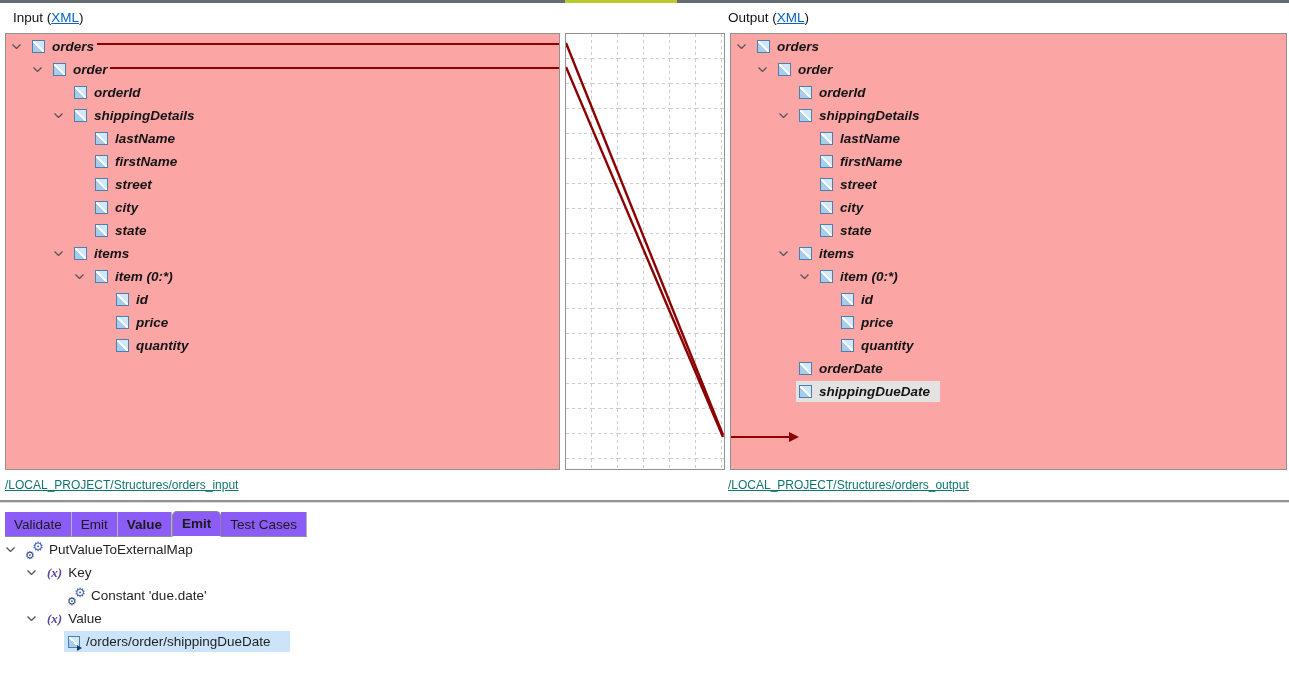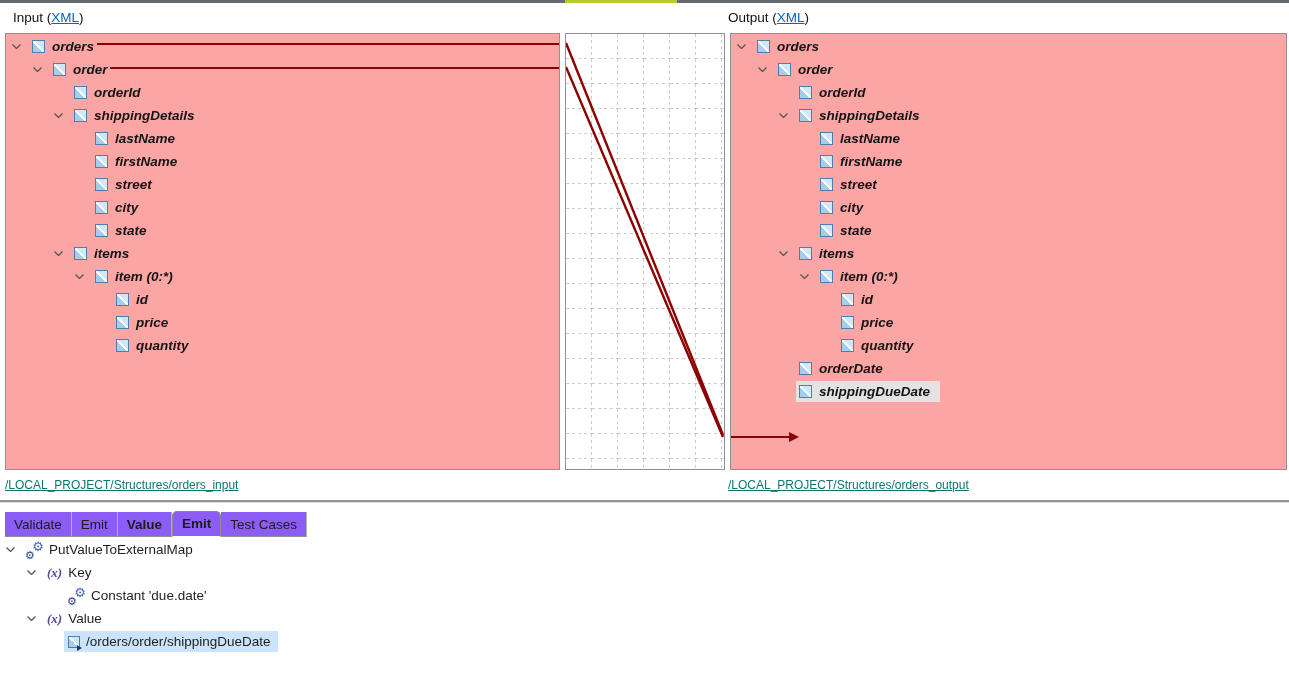--- a/index.html
+++ b/index.html
@@ -51,21 +51,21 @@
   .utrow{display:flex;align-items:center;height:23px;padding-left:calc(6px + var(--lv)*21px);white-space:nowrap;}
   .ul{font-size:13.5px;color:#1f1f1f;}
   .fx{font-family:"Liberation Serif",serif;font-style:italic;font-weight:700;color:#5b449b;font-size:13px;margin-right:6px;flex:0 0 auto;}
   .gears{position:relative;width:18px;height:17px;margin-right:5px;flex:0 0 18px;}
   .gears .g1{position:absolute;left:-1px;bottom:-3px;font-size:11px;color:#27408b;line-height:1;}
   .gears .g2{position:absolute;right:0;top:-1px;font-size:13px;color:#4a69bd;line-height:1;}
   .eref{position:relative;flex:0 0 12px;width:12px;height:12px;box-sizing:border-box;border:1px solid #4d7fae;margin-right:6px;
         background:linear-gradient(45deg,#a6cde9 0 45%,#f6fbff 45% 57%,#cfe7f7 57% 100%);}
   .eref::after{content:"";position:absolute;right:-3px;bottom:-4px;width:0;height:0;
         border-left:5px solid #1b3a6b;border-top:3px solid transparent;border-bottom:3px solid transparent;}
-  .sel-blue{display:inline-flex;align-items:center;background:#cbe4f9;padding:3px 7px 3px 4px;margin-left:-4px;}
+  .sel-blue{display:inline-flex;align-items:center;background:#cbe4f9;padding:3px 19px 3px 4px;margin-left:-4px;}
 </style>
 </head>
 <body>
 
 <div id="root">
 
   <div class="topbar"></div>
   <div class="topbar-hl"></div>
 
   <div class="hdr" style="left:13px;"><span>Input (</span><span class="lnk">XML</span><span>)</span></div>

